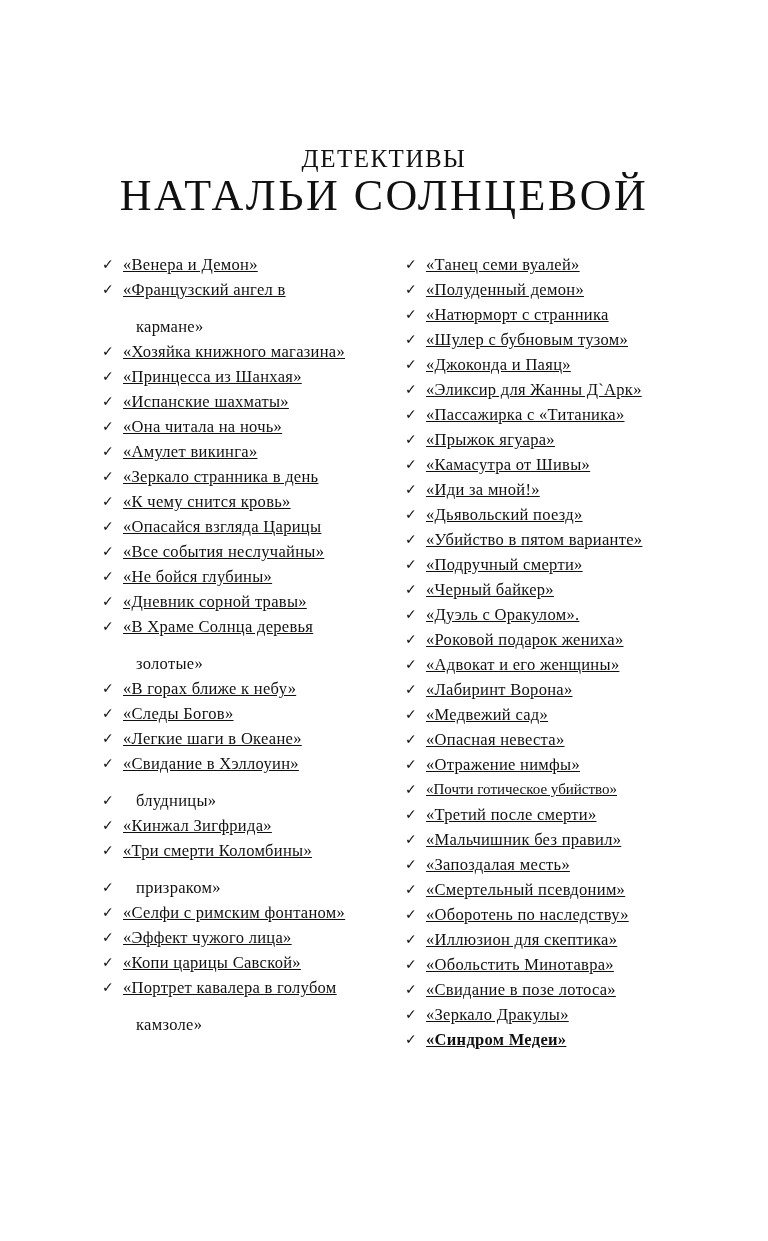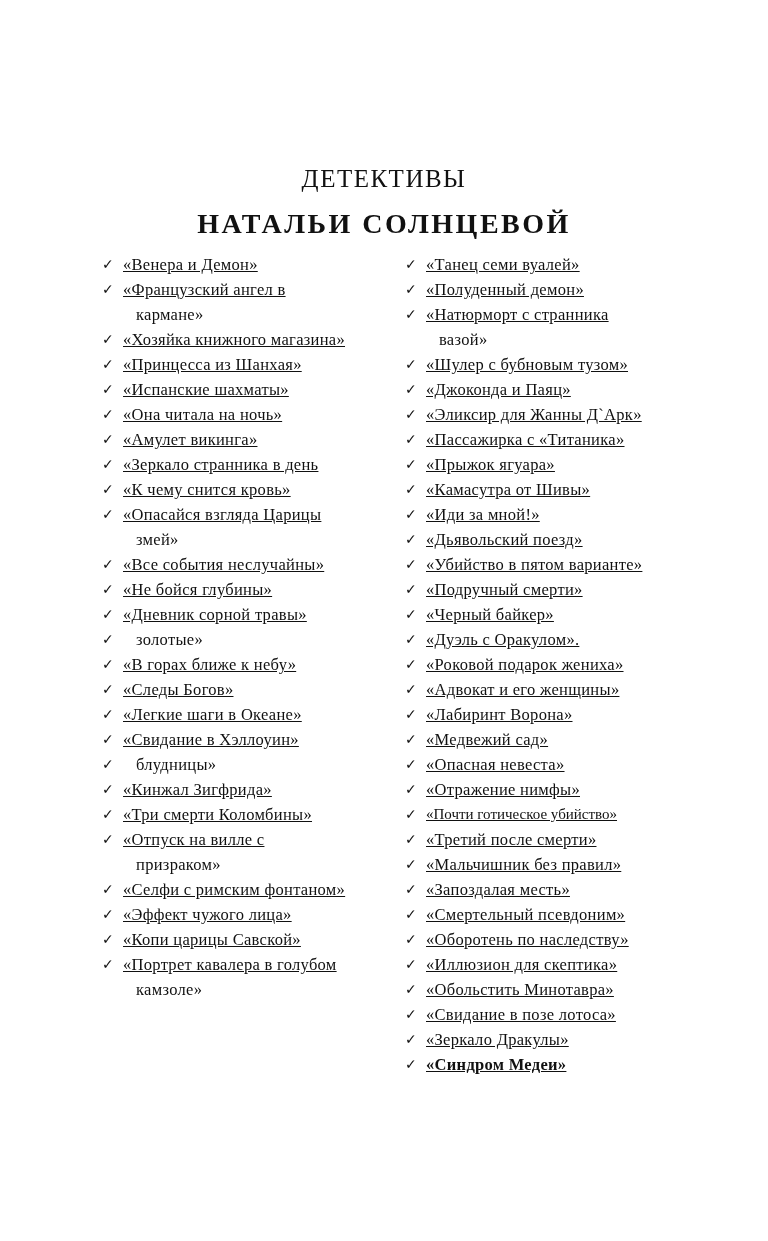--- a/index.html
+++ b/index.html
@@ -1,27 +1,27 @@
 <!DOCTYPE html>
 <html><head>
   <meta charset="utf-8">
   <style>
     html, body { margin: 0; padding: 0; background: #ffffff; }
     body { width: 768px; height: 1241px; position: relative; overflow: hidden;
       font-family: "Liberation Serif", "DejaVu Serif", serif; color: #111111; }
-    .header { position: absolute; top: 164px; left: 0; width: 768px; text-align: center; }
+    .header { position: absolute; top: 144px; left: 0; width: 768px; text-align: center; }
     .title-line1 { font-size: 25px; letter-spacing: 1.5px; line-height: 30px; }
-    .title-line2 { font-size: 28px; font-weight: bold; letter-spacing: 2.5px; line-height: 40px; margin-top: 10px; }
+    .title-line2 { font-size: 44px; font-weight: normal; letter-spacing: 2.5px; line-height: 40px; margin-top: 2px; }
     .col { position: absolute; top: 252px; list-style: none; margin: 0; padding: 0; }
     .col-left { left: 102px; width: 300px; }
     .col-right { left: 405px; width: 300px; }
     .item { position: relative; padding-left: 21px; font-size: 16.5px; line-height: 25px; letter-spacing: 0.3px; }
     .item .check { position: absolute; left: 0; top: 0; font-size: 14px; font-family: "DejaVu Sans", sans-serif; }
     .item .text { display: block; text-decoration: underline; }
-    .item .cont { display: block; padding-left: 13px; }
+    .item .cont { display: block; padding-left: 13px; margin-top: 12px; }
     .item.small { font-size: 15px; letter-spacing: 0; }
     .item.bold .text { font-weight: bold; }
   </style>
 </head>
 <body>
 
 <div class="header">
   <div class="title-line1">ДЕТЕКТИВЫ</div>
   <div class="title-line2">НАТАЛЬИ СОЛНЦЕВОЙ</div>
 </div>
@@ -60,36 +60,36 @@
       <span class="check">✓</span>
       <span class="text">«Зеркало странника в день</span>
     </li>
     <li class="item">
       <span class="check">✓</span>
       <span class="text">«К чему снится кровь»</span>
     </li>
     <li class="item">
       <span class="check">✓</span>
       <span class="text">«Опасайся взгляда Царицы</span>
-      <span class="cont">змей»</span>
     </li>
     <li class="item">
       <span class="check">✓</span>
       <span class="text">«Все события неслучайны»</span>
     </li>
     <li class="item">
       <span class="check">✓</span>
       <span class="text">«Не бойся глубины»</span>
     </li>
     <li class="item">
       <span class="check">✓</span>
       <span class="text">«Дневник сорной травы»</span>
     </li>
     <li class="item">
       <span class="check">✓</span>
+      <span class="text">«В Храме Солнца деревья</span>
       <span class="cont">золотые»</span>
     </li>
     <li class="item">
       <span class="check">✓</span>
       <span class="text">«В горах ближе к небу»</span>
     </li>
     <li class="item">
       <span class="check">✓</span>
       <span class="text">«Следы Богов»</span>
     </li>
@@ -108,21 +108,20 @@
     <li class="item">
       <span class="check">✓</span>
       <span class="text">«Кинжал Зигфрида»</span>
     </li>
     <li class="item">
       <span class="check">✓</span>
       <span class="text">«Три смерти Коломбины»</span>
     </li>
     <li class="item">
       <span class="check">✓</span>
-      <span class="text">«Отпуск на вилле с</span>
       <span class="cont">призраком»</span>
     </li>
     <li class="item">
       <span class="check">✓</span>
       <span class="text">«Селфи с римским фонтаном»</span>
     </li>
     <li class="item">
       <span class="check">✓</span>
       <span class="text">«Эффект чужого лица»</span>
     </li>
@@ -141,21 +140,20 @@
       <span class="check">✓</span>
       <span class="text">«Танец семи вуалей»</span>
     </li>
     <li class="item">
       <span class="check">✓</span>
       <span class="text">«Полуденный демон»</span>
     </li>
     <li class="item">
       <span class="check">✓</span>
       <span class="text">«Натюрморт с странника</span>
-      <span class="cont">вазой»</span>
     </li>
     <li class="item">
       <span class="check">✓</span>
       <span class="text">«Шулер с бубновым тузом»</span>
     </li>
     <li class="item">
       <span class="check">✓</span>
       <span class="text">«Джоконда и Паяц»</span>
     </li>
     <li class="item">

